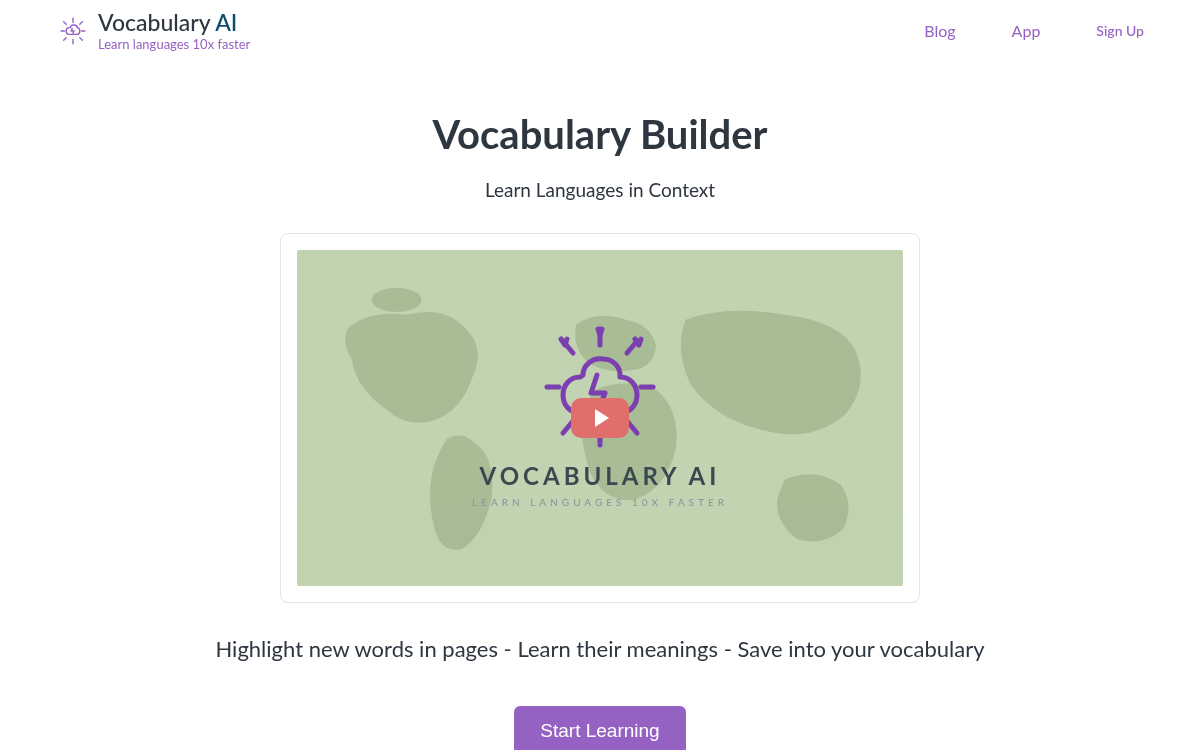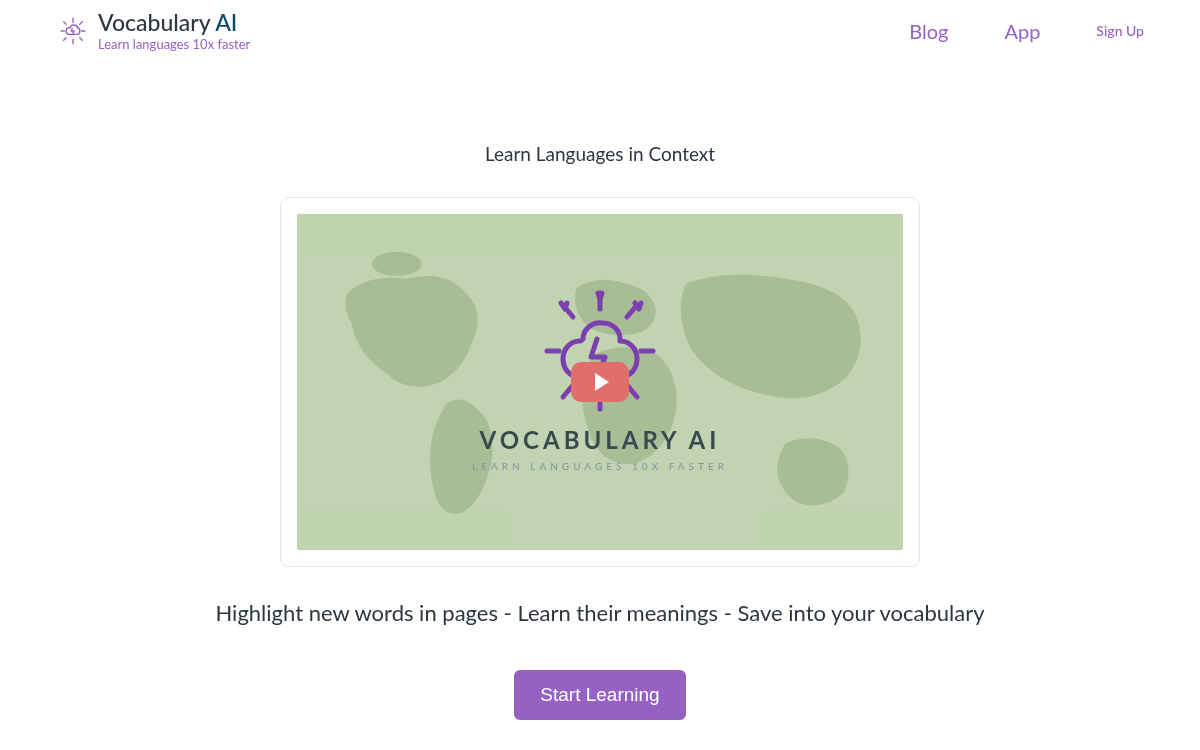--- a/index.html
+++ b/index.html
@@ -51,21 +51,21 @@
       color: #9561c2;
       font-weight: 400;
       margin-top: 2px;
     }
     .nav {
       display: flex;
       align-items: center;
       gap: 56px;
     }
     .nav-link {
-      font-size: 20px;
+      font-size: 16px;
       color: #9561c2;
       cursor: pointer;
     }
     .nav-link.signup {
       font-size: 14px;
       font-weight: 500;
     }
     .main {
       display: flex;
       flex-direction: column;
@@ -73,21 +73,21 @@
       padding-top: 48px;
     }
     .hero-title {
       font-size: 40px;
       font-weight: 700;
       color: #2e3640;
     }
     .hero-subtitle {
       font-size: 19px;
       color: #2e3640;
-      margin-top: 32px;
+      margin-top: 20px;
       font-weight: 400;
     }
     .video-card {
       width: 640px;
       margin-top: 32px;
       border: 1px solid #e5e5e5;
       border-radius: 8px;
       padding: 16px;
       background: #fff;
     }
@@ -203,20 +203,21 @@
     </div>
   </div>
   <nav class="nav">
     <a class="nav-link">Blog</a>
     <a class="nav-link">App</a>
     <a class="nav-link signup">Sign Up</a>
   </nav>
 </header>
 
 <main class="main">
+  <h1 class="hero-title">Vocabulary Builder</h1>
   <p class="hero-subtitle">Learn Languages in Context</p>
 
   <div class="video-card">
     <div class="video-inner">
       <svg class="world-map" viewBox="0 0 608 336" preserveAspectRatio="xMidYMid slice">
         <rect width="608" height="336" fill="#c1d3b0"></rect>
         <g fill="#7a9268">
           <path d="M50 80 Q70 60 110 65 Q150 55 170 80 Q190 100 175 130 Q165 160 140 170 Q110 180 90 160 Q60 140 55 110 Q45 95 50 80 Z"></path>
           <path d="M150 190 Q165 180 180 195 Q200 210 195 250 Q185 290 165 300 Q145 305 138 280 Q128 240 140 210 Q145 198 150 190 Z"></path>
           <path d="M280 75 Q300 60 330 70 Q355 75 360 95 Q360 115 340 120 Q315 125 295 115 Q275 100 280 75 Z"></path>

